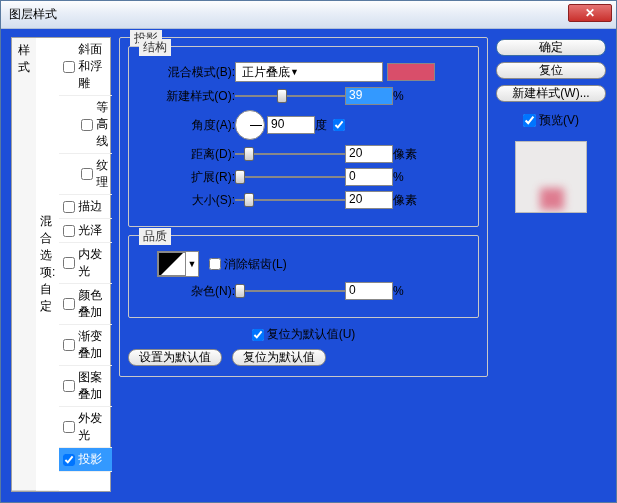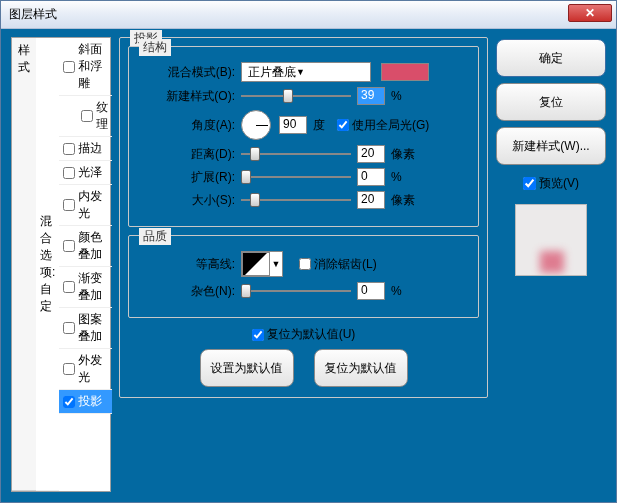--- a/index.html
+++ b/index.html
@@ -1,50 +1,50 @@
 <!DOCTYPE html>
 <html><head>
 <meta charset="utf-8">
 <style>
 *{box-sizing:border-box;margin:0;padding:0;font-family:"Microsoft YaHei","SimSun",sans-serif;font-size:12px}
 body{background:#f0f0f0;width:617px;height:503px;overflow:hidden}
-.window{width:617px;height:503px;border:1px solid #5a7aa0;background:#0369a1;display:flex;flex-direction:column}
+.window{width:617px;height:503px;border:1px solid #5a7aa0;background:#1d4ed8;display:flex;flex-direction:column}
 .titlebar{height:28px;background:linear-gradient(#fdfdfe,#e8eef7 45%,#d5e0ef);border-bottom:1px solid #b0c0d8;display:flex;align-items:center;padding:0 2px 0 8px;position:relative}
 .titlebar-text{color:#000}
 .close-btn{position:absolute;right:4px;top:3px;width:44px;height:18px;background:linear-gradient(#e57373,#c9302c);border:1px solid #8b2020;border-radius:2px;display:flex;align-items:center;justify-content:center;color:#fff;font-weight:bold;font-size:10px}
 .body{flex:1;display:flex;padding:8px 10px 10px 10px;gap:8px}
 .left-panel{width:100px;border:1px solid #a0a0a0;background:#fff;display:flex;}
 .left-header{padding:4px 6px;border-bottom:1px solid #d0d0d0;background:#f6f6f6}
 .left-item{padding:3px 4px;display:flex;align-items:center;gap:3px;border-bottom:1px solid #eee}
 .left-item.selected{background:#3399ff;color:#fff}
 .left-item input[type=checkbox]{width:12px;height:12px}
 .left-item.indent{padding-left:22px}
 .middle{flex:1;position:relative}
 .fieldset{border:1px solid #c8c8c8;border-radius:2px;padding:10px 12px 12px 28px;margin-bottom:8px;position:relative}
 .fieldset-label{position:absolute;top:-8px;left:10px;background:#f0f0f0;padding:0 4px;color:#333}
-.row{display:flex;align-items:center;margin:5px 0;gap:6px}
+.row{display:flex;align-items:center;margin:5px 0;}
 .row-label{width:78px;text-align:right;color:#000}
-.select{width:130px;height:20px;border:1px solid #888;background:#fff;display:flex;align-items:center;padding:0 2px 0 6px}
+.select{width:148px;height:20px;border:1px solid #888;background:#fff;display:flex;align-items:center;padding:0 2px 0 6px}
 .select .arrow{font-size:9px}
 .color-swatch{width:48px;height:18px;background:#d94e6a;border:1px solid #888;margin-left:4px}
 .slider{flex:1;height:18px;position:relative;display:flex;align-items:center;max-width:110px}
 .slider-track{height:2px;background:#888;width:100%}
 .slider-thumb{position:absolute;width:10px;height:14px;background:linear-gradient(#fff,#ccc);border:1px solid #666;border-radius:2px;top:2px}
-.num-input{width:28px;height:18px;border:1px solid #888;background:#fff;padding:0 3px;text-align:left}
+.num-input{width:48px;height:18px;border:1px solid #888;background:#fff;padding:0 3px;text-align:left}
 .num-input.hl{background:#3399ff;color:#fff}
 .unit{width:30px}
 .angle-dial{width:30px;height:30px;border:1px solid #888;border-radius:50%;background:#fff;position:relative;margin-right:2px}
 .angle-dial::after{content:"";position:absolute;width:12px;height:1px;background:#000;top:14px;left:14px;transform-origin:left;transform:rotate(-0deg)}
 .chk{display:flex;align-items:center;gap:3px}
 .chk input{width:12px;height:12px}
 .contour{width:28px;height:24px;border:1px solid #888;background:linear-gradient(135deg,#000 0%,#000 49%,#fff 51%,#fff 100%);display:inline-block}
 .contour-wrap{display:flex;align-items:center;border:1px solid #888;background:#fff}
 .contour-arrow{width:12px;text-align:center;font-size:9px}
-.btn{height:38px;border:1px solid #8a8a8a;background:linear-gradient(#fdfdfd,#e3e3e3);border-radius:8px;padding:0 10px;display:inline-flex;align-items:center;justify-content:center;cursor:default}
-.btn-row{display:flex;gap:20px;justify-content:center;margin-top:6px}
+.btn{height:17px;border:1px solid #8a8a8a;background:linear-gradient(#fdfdfd,#e3e3e3);border-radius:8px;padding:0 10px;display:inline-flex;align-items:center;justify-content:center;cursor:default}
+.btn-row{display:flex;gap:10px;margin-top:6px}
 .right-panel{width:110px;display:flex;flex-direction:column;gap:6px;padding-top:2px}
 .right-panel .btn{width:100%}
 .preview-chk{display:flex;align-items:center;justify-content:center;gap:3px;margin-top:4px}
 .preview-box{width:72px;height:72px;border:1px solid #bbb;background:#eceaea;margin:6px auto 0 auto;position:relative;overflow:hidden}
 .preview-box::after{content:"";position:absolute;left:24px;top:46px;width:24px;height:22px;background:#d94e6a;filter:blur(4px);opacity:.7}
 </style>
 </head>
 <body>
 
 <div class="window">
@@ -61,20 +61,24 @@
       <div class="left-item">
         <span>混合选项:自定</span>
       </div>
       <div id="style-items">
           <div class="left-item">
             <input type="checkbox" style="">
             <span>斜面和浮雕</span>
           </div>
           <div class="left-item indent">
             <input type="checkbox" style="">
+            <span>等高线</span>
+          </div>
+          <div class="left-item indent">
+            <input type="checkbox" style="">
             <span>纹理</span>
           </div>
           <div class="left-item">
             <input type="checkbox" style="">
             <span>描边</span>
           </div>
           <div class="left-item">
             <input type="checkbox" style="">
             <span>光泽</span>
           </div>
@@ -131,21 +135,20 @@
             <span class="unit">%</span>
           </div>
 
           <div class="row">
             <span class="row-label">角度(A):</span>
             <div class="angle-dial"></div>
             <span class="num-input">90</span>
             <span>度</span>
             <label class="chk" style="margin-left:6px">
               <input type="checkbox" checked="" style="">
-              <span>使用全局光(G)</span>
             </label>
           </div>
 
           <div class="row">
             <span class="row-label">距离(D):</span>
             <div class="slider">
                 <div class="slider-track"></div>
                 <div class="slider-thumb" style="left:8%"></div>
               </div>
             <span class="num-input">20</span>
@@ -170,21 +173,20 @@
               </div>
             <span class="num-input">20</span>
             <span class="unit">像素</span>
           </div>
         </div>
 
         <div class="fieldset">
           <span class="fieldset-label">品质</span>
 
           <div class="row">
-            <span class="row-label">等高线:</span>
             <div class="contour-wrap">
               <span class="contour"></span>
               <span class="contour-arrow">▼</span>
             </div>
             <label class="chk" style="margin-left:10px">
               <input type="checkbox" style="">
               <span>消除锯齿(L)</span>
             </label>
           </div>
 

